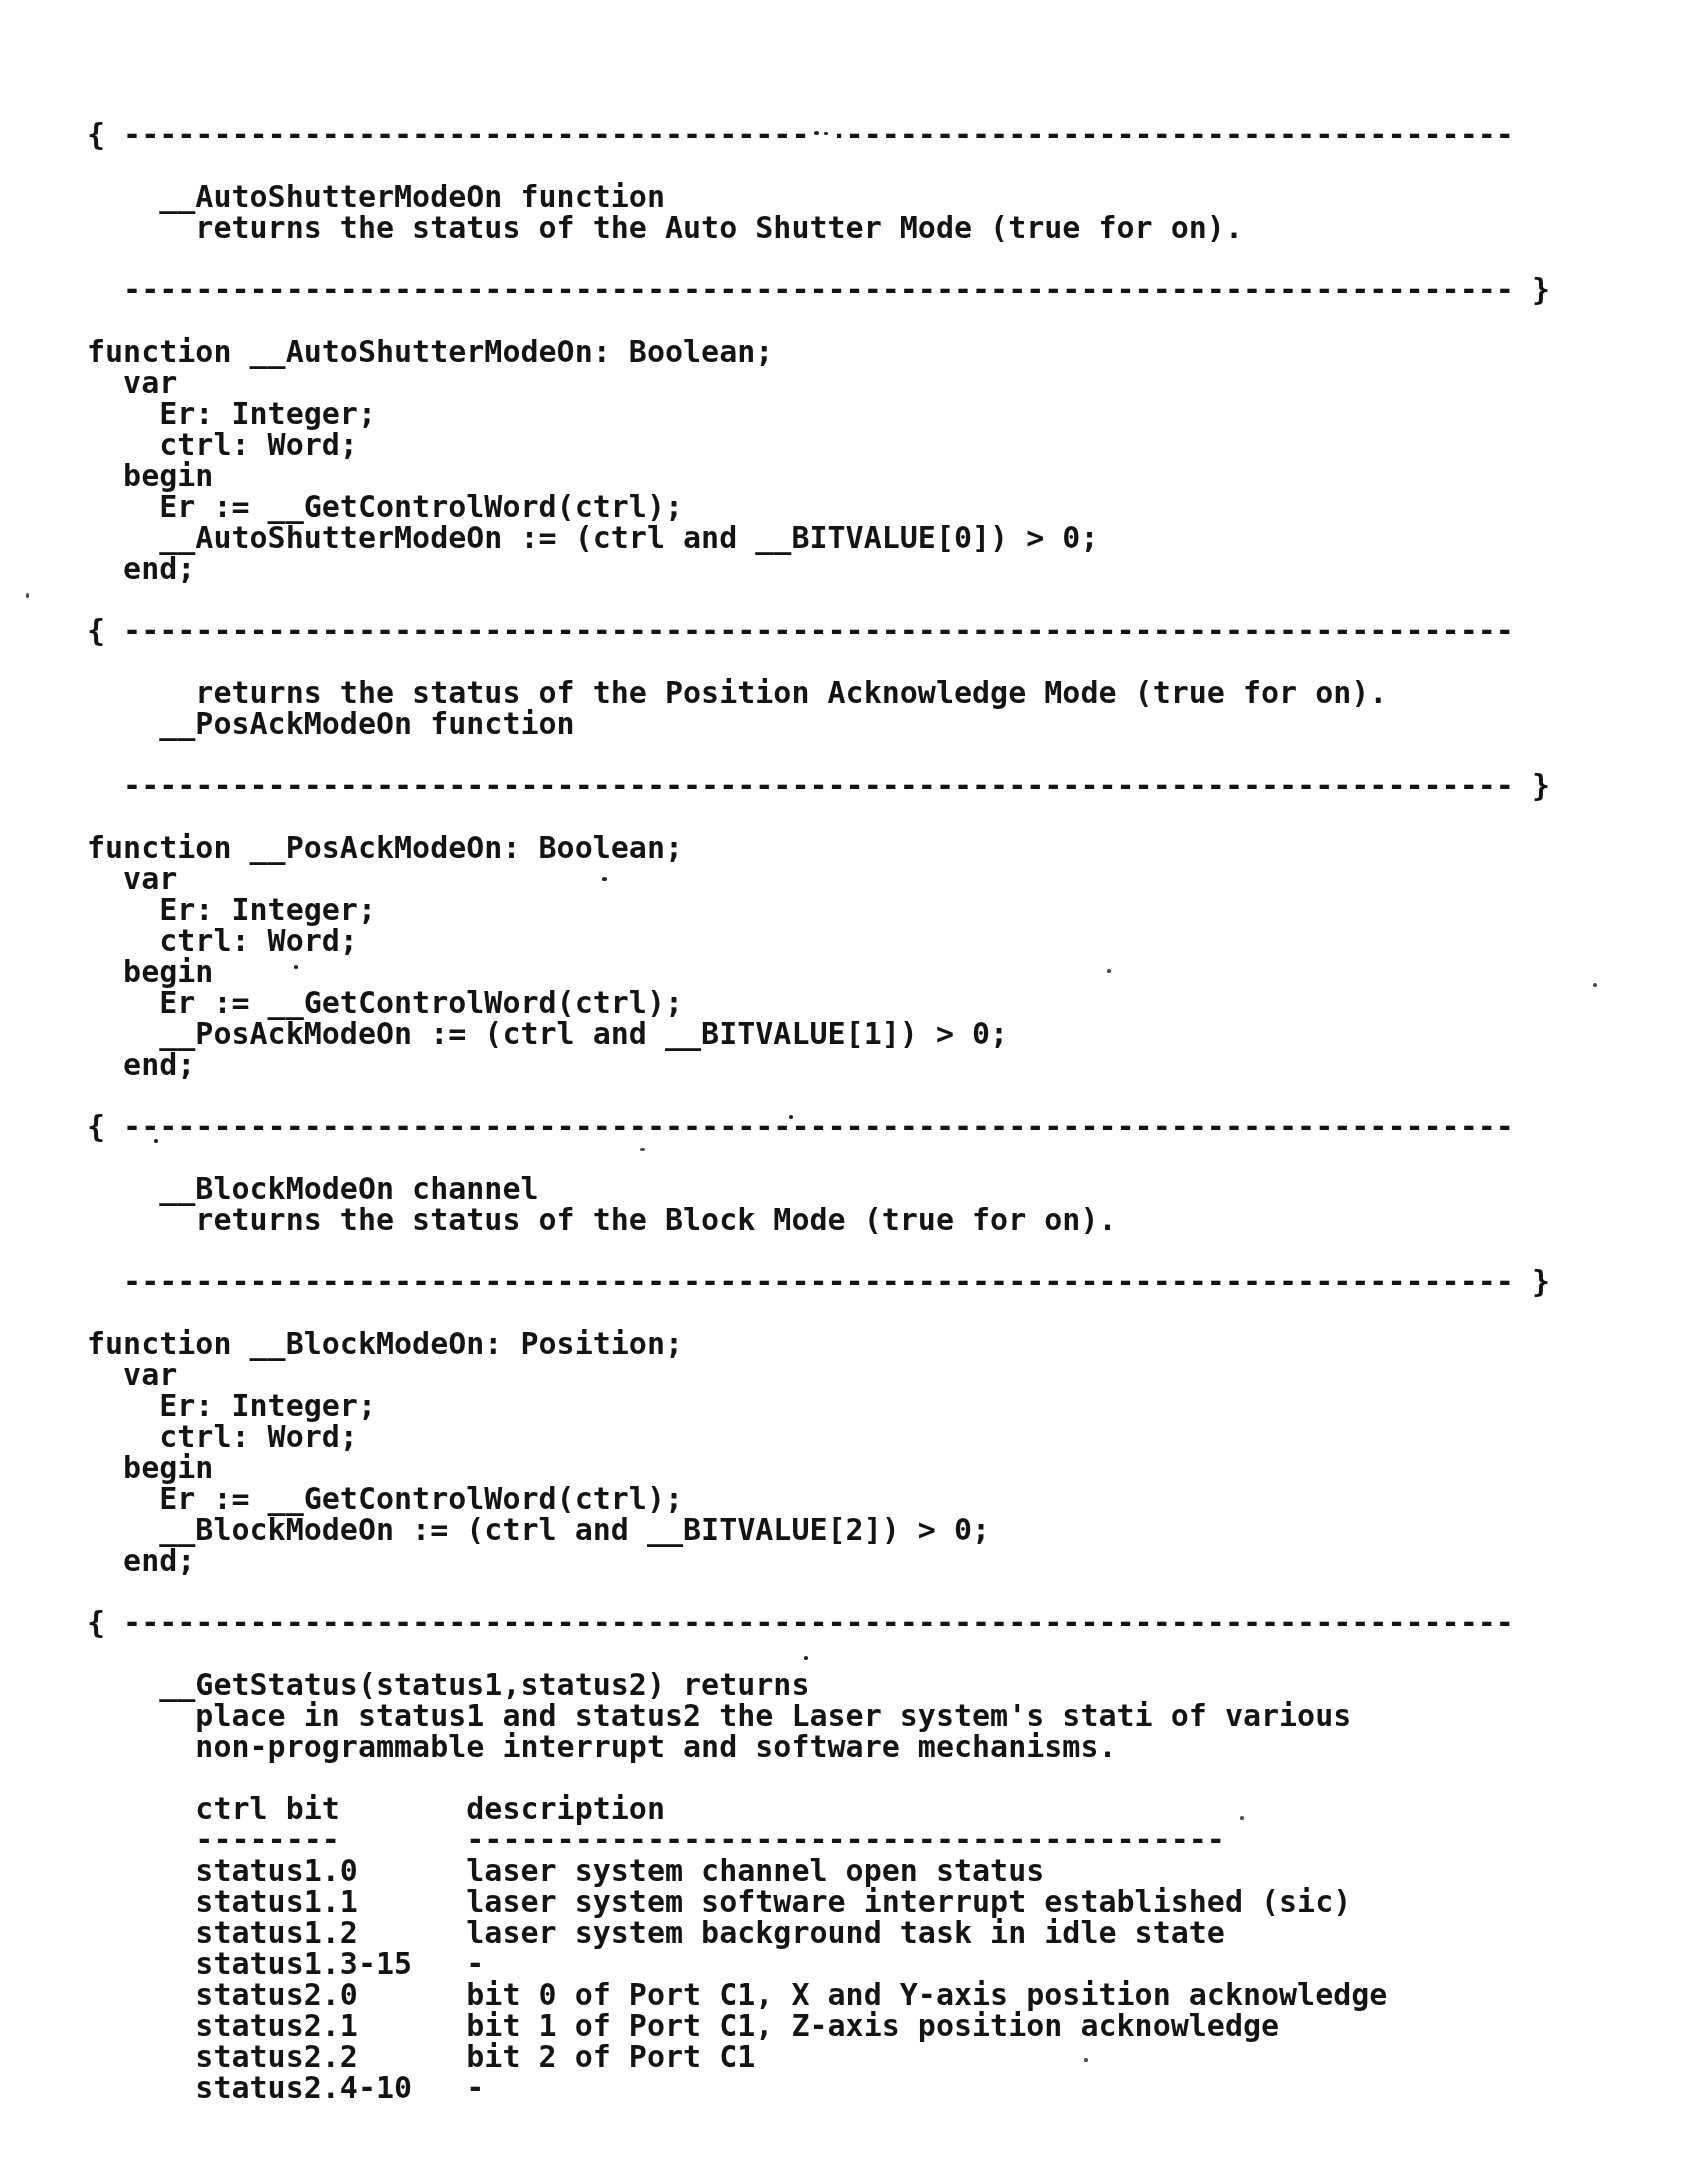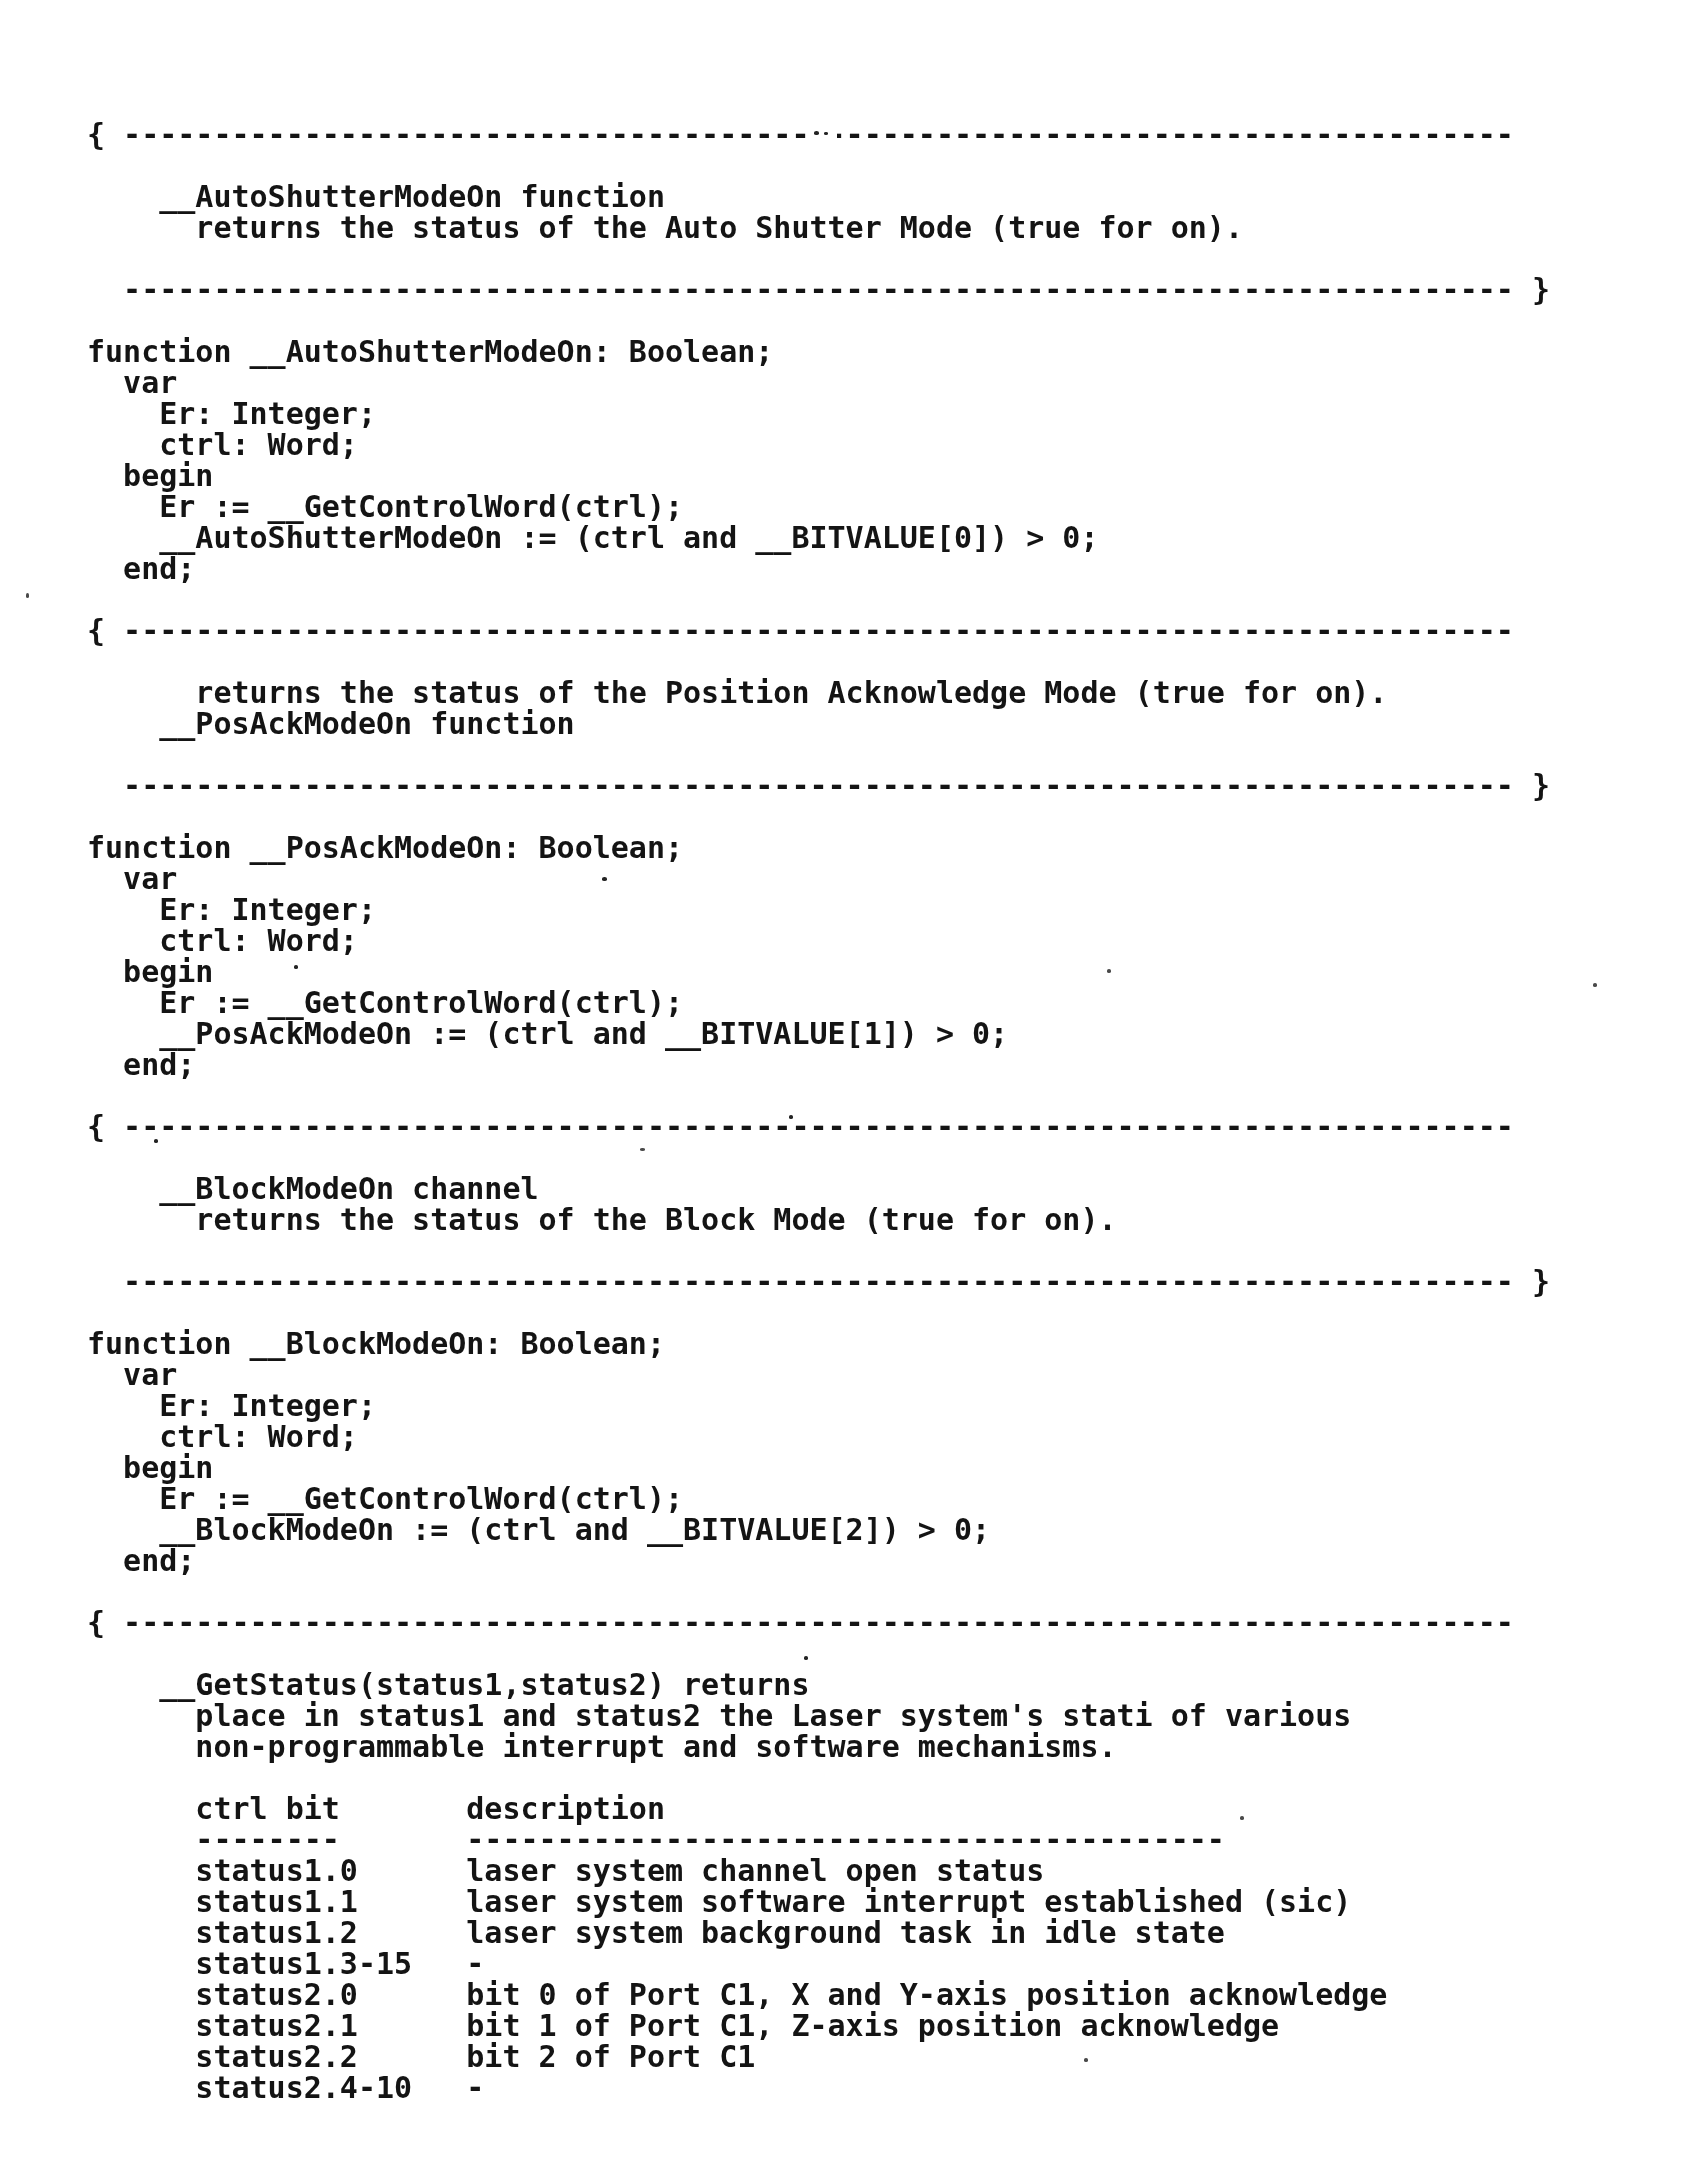--- a/index.html
+++ b/index.html
@@ -66,21 +66,21 @@
     <div class="line">    __PosAckModeOn := (ctrl and __BITVALUE[1]) &gt; 0;</div>
     <div class="line">  end;</div>
     <div class="line"></div>
     <div class="line">{ -----------------------------------------------------------------------------</div>
     <div class="line"></div>
     <div class="line">    __BlockModeOn channel</div>
     <div class="line">      returns the status of the Block Mode (true for on).</div>
     <div class="line"></div>
     <div class="line">  ----------------------------------------------------------------------------- }</div>
     <div class="line"></div>
-    <div class="line">function __BlockModeOn: Boolean;</div>
+    <div class="line">function __BlockModeOn: Position;</div>
     <div class="line">  var</div>
     <div class="line">    Er: Integer;</div>
     <div class="line">    ctrl: Word;</div>
     <div class="line">  begin</div>
     <div class="line">    Er := __GetControlWord(ctrl);</div>
     <div class="line">    __BlockModeOn := (ctrl and __BITVALUE[2]) &gt; 0;</div>
     <div class="line">  end;</div>
     <div class="line"></div>
     <div class="line">{ -----------------------------------------------------------------------------</div>
     <div class="line"></div>

